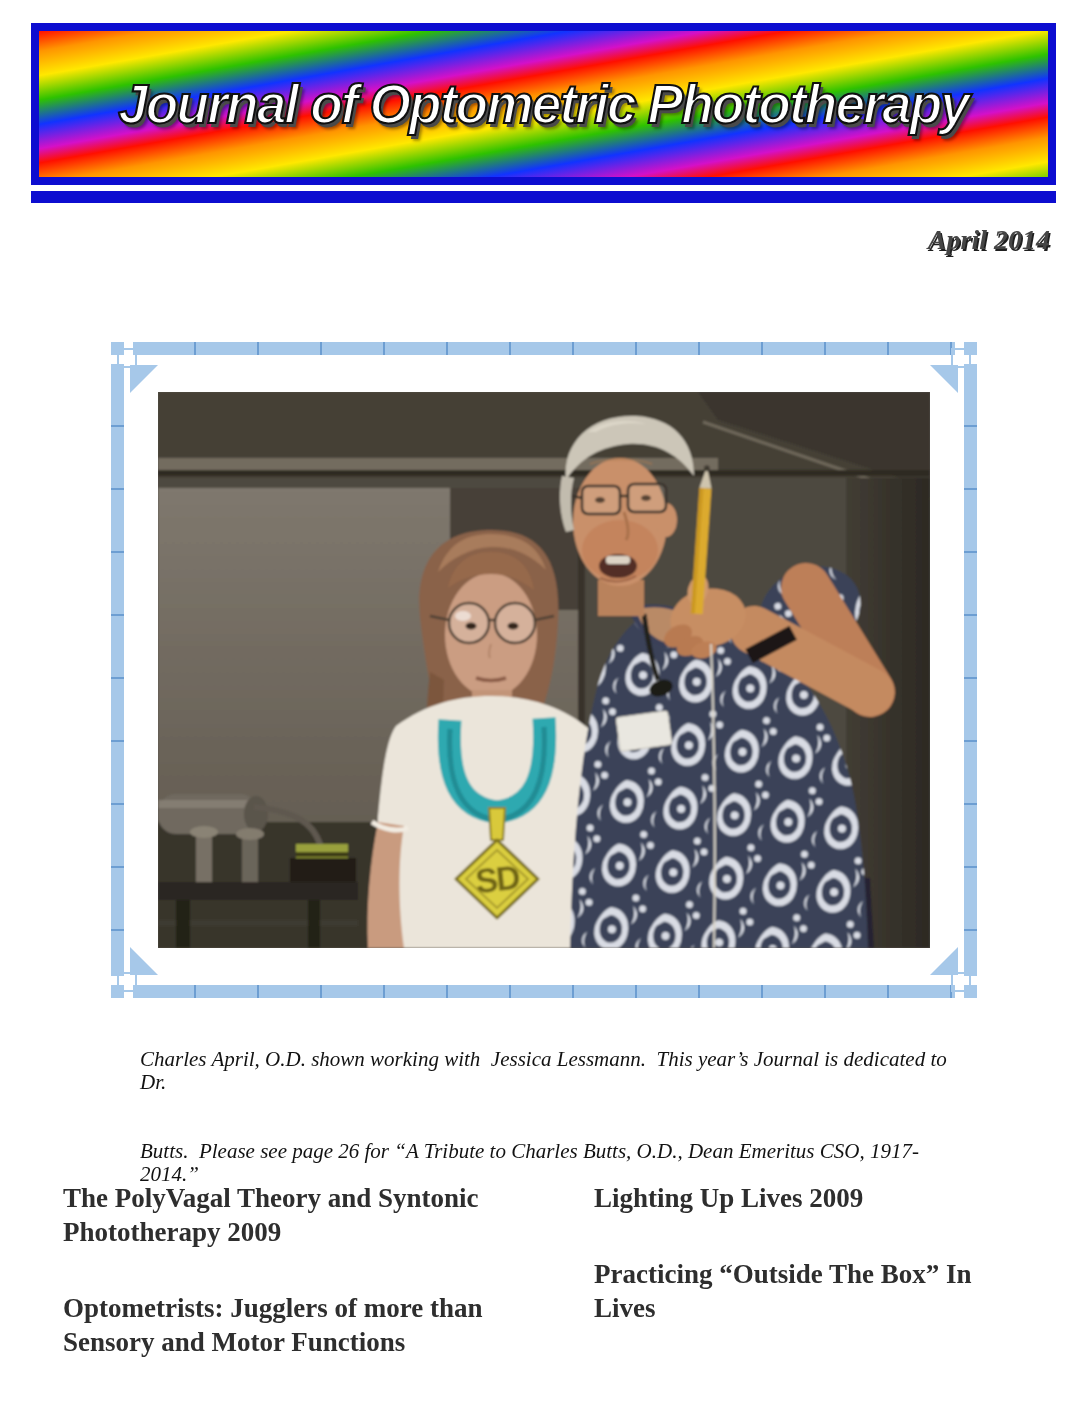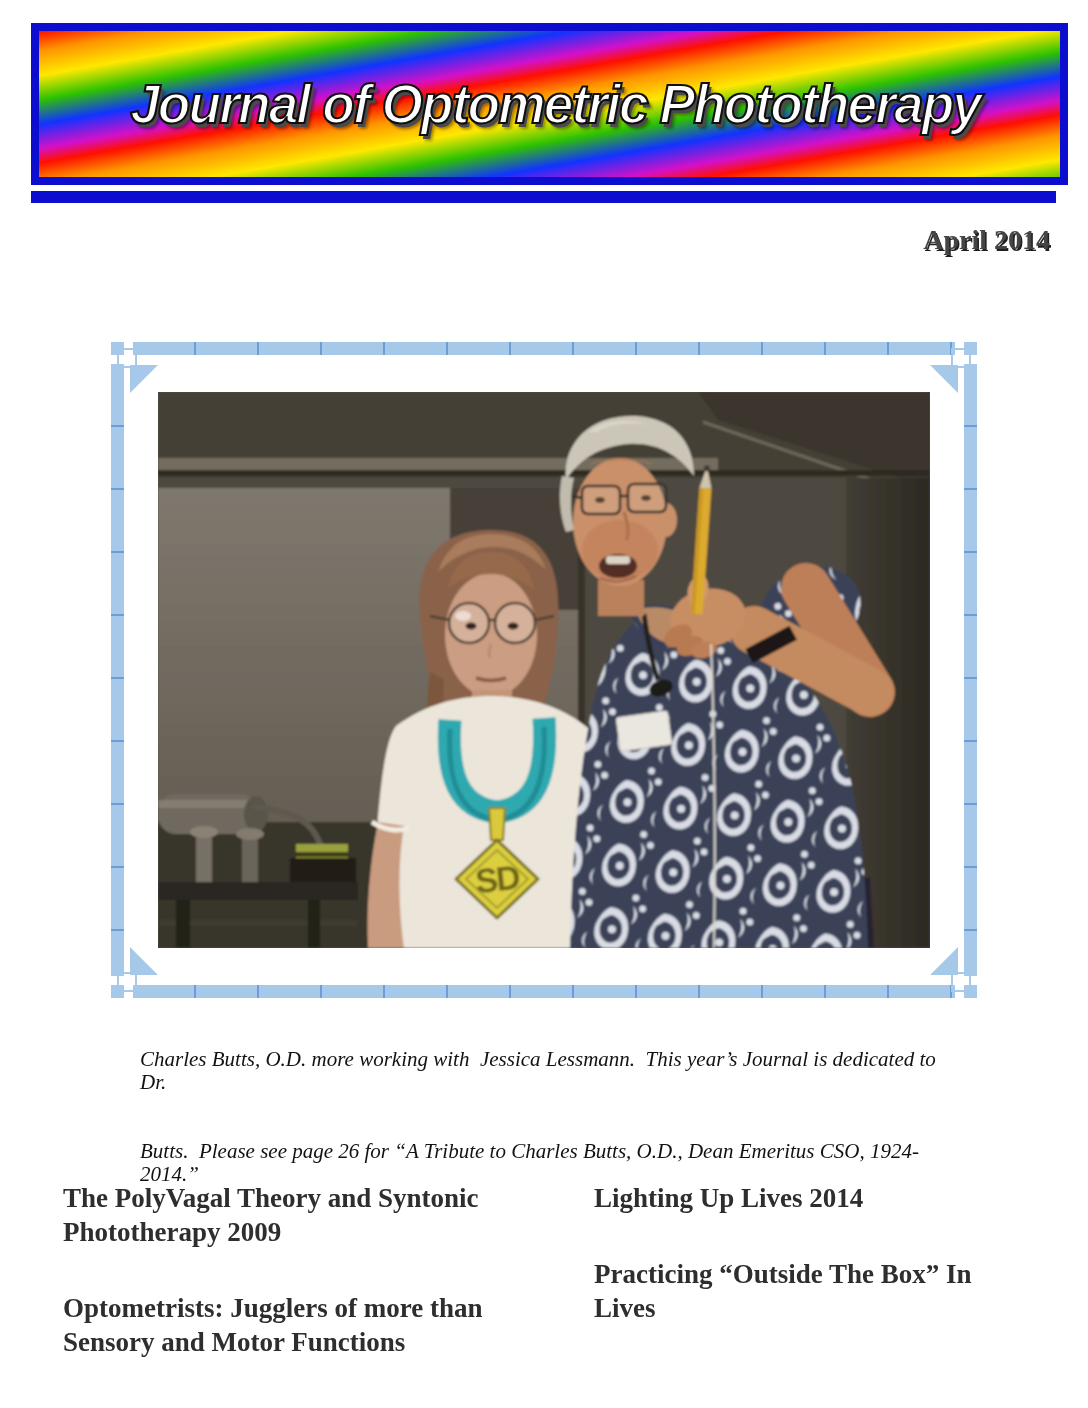--- a/index.html
+++ b/index.html
@@ -5,31 +5,31 @@
   html,body{margin:0;padding:0;background:#ffffff;}
   .page{position:relative;width:1088px;height:1408px;background:#ffffff;overflow:hidden;
         font-family:"Liberation Serif", serif;}
 
   
   .banner{position:absolute;left:31px;top:23px;width:1009px;height:146px;
           border:8px solid #0d0dd0;
           background:repeating-linear-gradient(170deg,
             #ff0f00 0px,#ff9500 20px,#ffe800 44px,#2ec200 68px,
             #1133ff 92px,#d410c8 116px,#ff0f00 130px);
-          display:flex;align-items:center;justify-content:center;padding-left:12px;}
+          display:flex;align-items:center;justify-content:center;}
   .banner-title{font-family:"Liberation Sans", sans-serif;
           font-weight:bold;font-style:italic;font-size:55px;letter-spacing:-2px;
           color:#ffffff;white-space:nowrap;
           -webkit-text-stroke:2.2px #101010;
           text-shadow:3px 4px 0 #4a4a4a, 5px 6px 3px rgba(0,0,0,.35);
           transform:scaleX(.97);}
   .blue-rule{position:absolute;left:31px;top:191px;width:1025px;height:12px;background:#0d0dd0;}
 
   .issue-date{position:absolute;left:0;top:224px;width:1050px;text-align:right;
-          font-weight:bold;font-size:28px;color:#454545;
+          font-weight:bold;font-style:italic;font-size:28px;color:#454545;
           text-shadow:1.5px 1.5px 0 #1f1f1f;}
 
   
   .frame{position:absolute;left:111px;top:342px;width:866px;height:656px;}
   .strip{position:absolute;background:#a6c8e9;}
   .strip-h{left:22px;right:22px;height:13px;
           background-image:repeating-linear-gradient(to right,transparent 0 61px,#6d9ed2 61px 63px);
           background-color:#a6c8e9;}
   .strip-v{top:22px;bottom:22px;width:13px;
           background-image:repeating-linear-gradient(to bottom,transparent 0 61px,#6d9ed2 61px 63px);
@@ -234,26 +234,26 @@
             <rect x="448" y="164" width="24" height="8" rx="3" fill="#ddd3c4"></rect>
             <path d="M442,186 Q460,194 478,184" stroke="#8a5138" stroke-width="2.5" fill="none" opacity="0.6"></path>
             <path d="M432,72 C448,66 478,66 494,72" stroke="#b0794f" stroke-width="2" fill="none" opacity="0.5"></path>
           </g>
         </g>
       </svg>
     </div>
   </div>
 
   <div class="caption">
-    <div>Charles Butts, O.D. more working with  Jessica Lessmann.  This year’s Journal is dedicated to Dr.</div>
-    <div>Butts.  Please see page 26 for “A Tribute to Charles Butts, O.D., Dean Emeritus CSO, 1924-2014.”</div>
+    <div>Charles April, O.D. shown working with  Jessica Lessmann.  This year’s Journal is dedicated to Dr.</div>
+    <div>Butts.  Please see page 26 for “A Tribute to Charles Butts, O.D., Dean Emeritus CSO, 1917-2014.”</div>
   </div>
 
   <div class="articles-left">
     <h2 class="article-title">The PolyVagal Theory and Syntonic Phototherapy 2009</h2>
     <h2 class="article-title">Optometrists: Jugglers of more than Sensory and Motor Functions</h2>
   </div>
   <div class="articles-right">
-    <h2 class="article-title">Lighting Up Lives 2014</h2>
+    <h2 class="article-title">Lighting Up Lives 2009</h2>
     <h2 class="article-title">Practicing “Outside The Box” In Lives</h2>
   </div>
 
 </div>
 
 </body></html>

